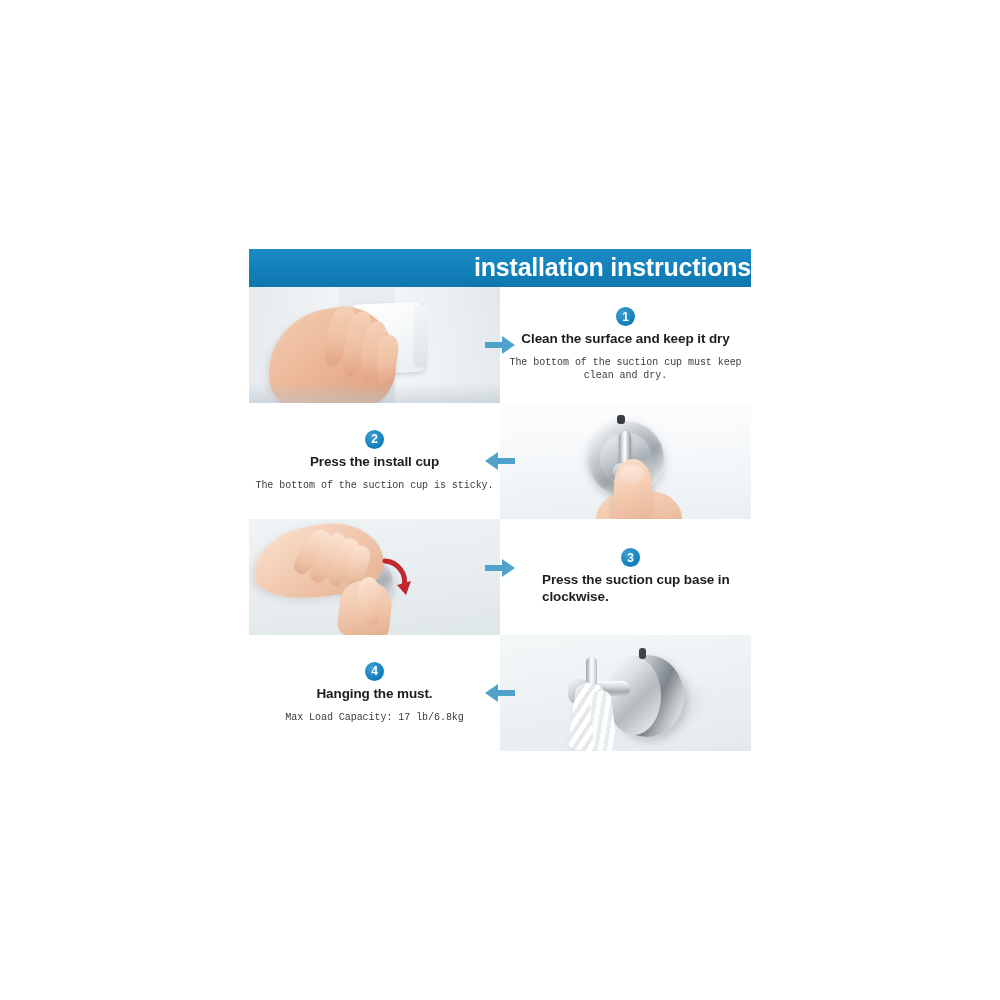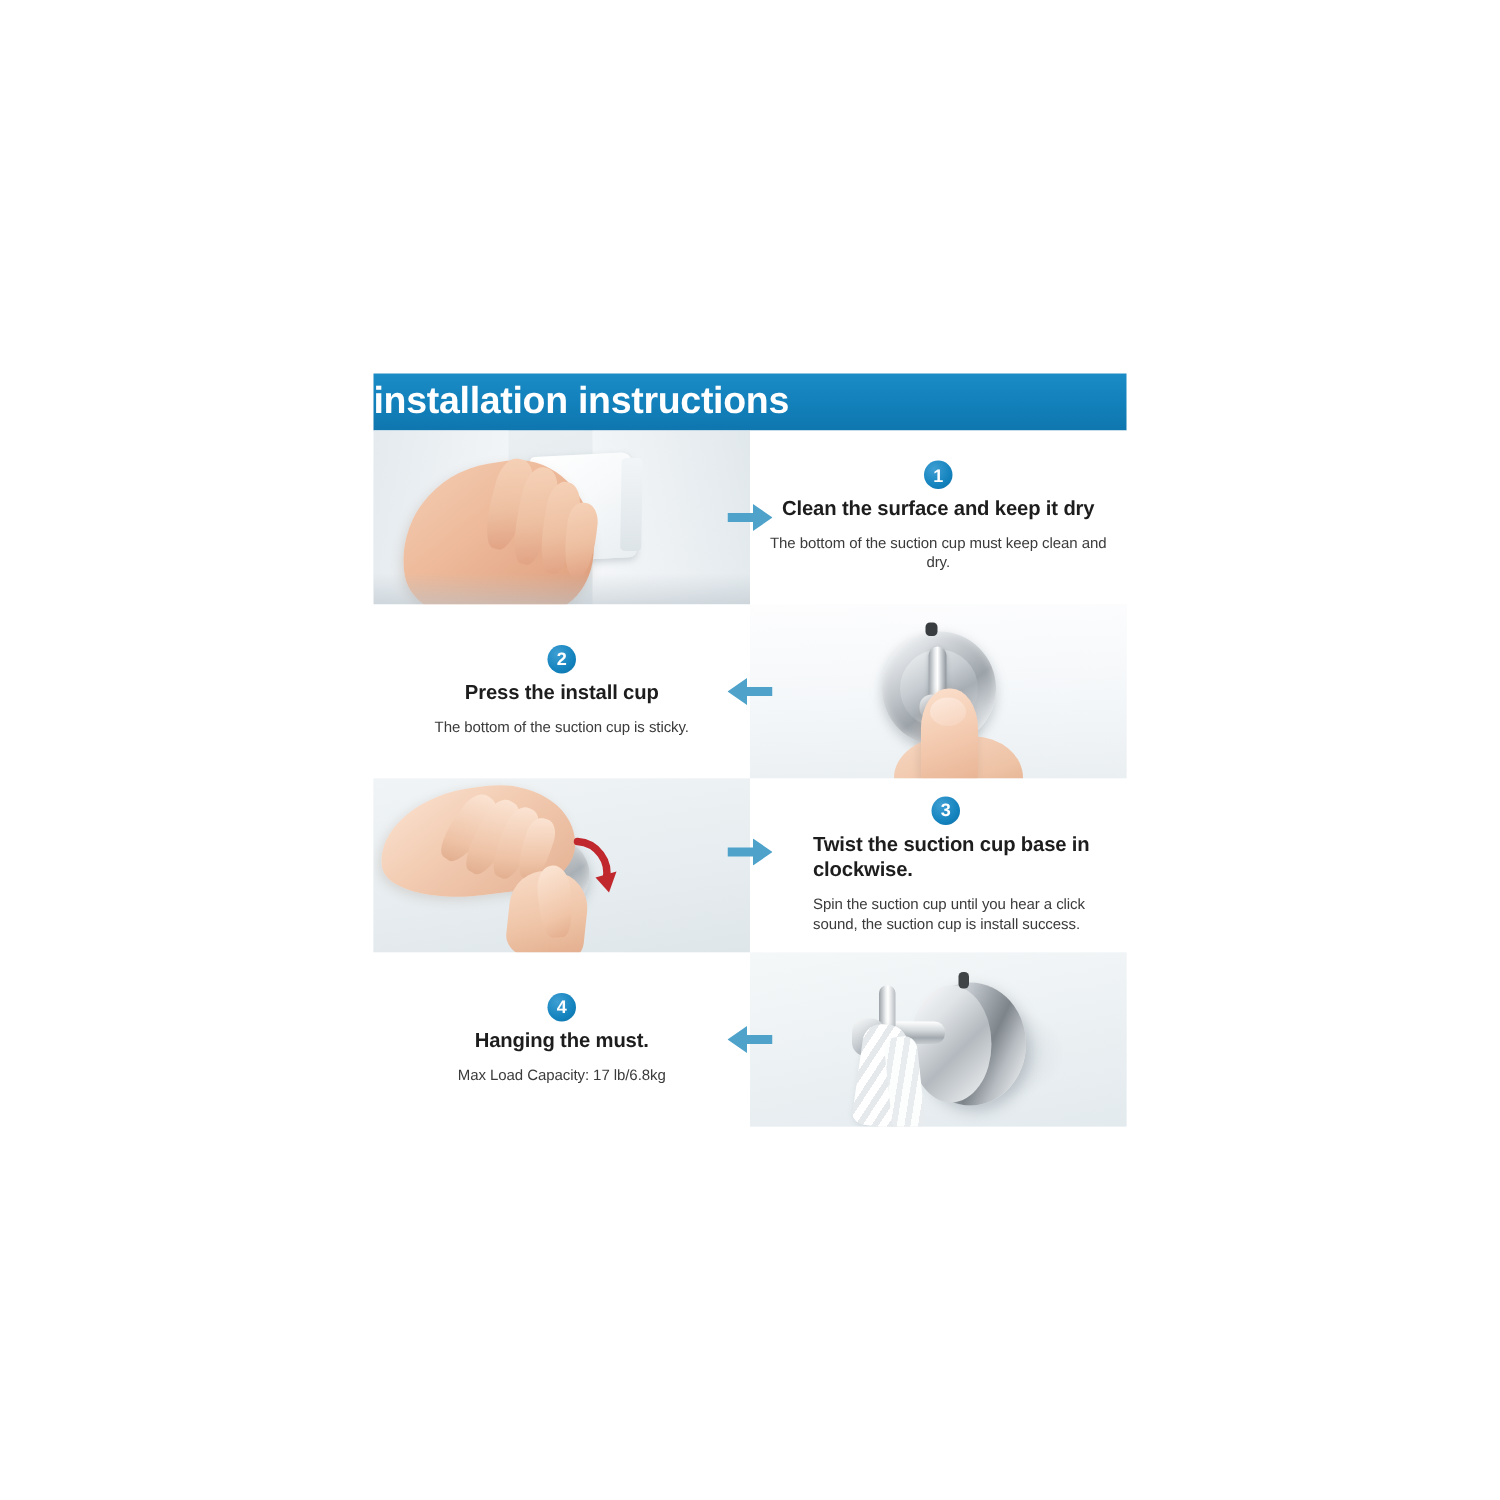--- a/index.html
+++ b/index.html
@@ -28,21 +28,21 @@
     height: 502px;
   }
 
   .card-header {
     width: 100%;
     height: 38px;
     background: #1485bf;
     background: linear-gradient(180deg, #1b8cc6 0%, #1280ba 55%, #0f76ae 100%);
     display: flex;
     align-items: center;
-    justify-content: flex-start;
+    justify-content: flex-end;
     box-sizing: border-box;
   }
   .card-header-title {
     color: #ffffff;
     font-size: 25px;
     font-weight: bold;
     letter-spacing: -0.2px;
     line-height: 1;
     padding-bottom: 2px;
   }
@@ -115,20 +115,21 @@
     line-height: 1.25;
     letter-spacing: -0.1px;
   }
   .step-desc {
     font-size: 10px;
     color: #3b3b3b;
     text-align: center;
     line-height: 1.32;
     margin-top: 8px;
     letter-spacing: -0.05px;
+    font-family: Liberation Mono, monospace;
   }
 
   .left-align .step-title,
   .left-align .step-desc {
     text-align: left;
   }
   .left-align .step-title { padding-left: 22px; }
   .left-align .step-desc  { padding-left: 22px; padding-right: 8px; }
 
   
@@ -395,22 +396,21 @@
           <div class="p3-arrow">
             <svg viewBox="0 0 40 48">
               <path d="M10 4 A21 21 0 0 1 29 30" stroke="#c0282d" stroke-width="5" fill="none" stroke-linecap="round"></path>
               <path d="M22 28 L31 38 L36 24 Z" fill="#c0282d"></path>
             </svg>
           </div>
         </div>
 
         <div class="cell cell-text left-align">
           <div class="badge badge-inline">3</div>
-          <div class="step-title">Twist the suction cup base in clockwise.</div>
-          <div class="step-desc">Spin the suction cup until you hear a click sound, the suction cup is install success.</div>
+          <div class="step-title">Press the suction cup base in clockwise.</div>
         </div>
 
         <div class="arrow arrow-r3">
           <svg viewBox="0 0 30 18">
               <path d="M0 6 H17 V0 L30 9 L17 18 V12 H0 Z" fill="#4fa3cb"></path>
             </svg>
         </div>
       </div>
 
       <div class="row">

